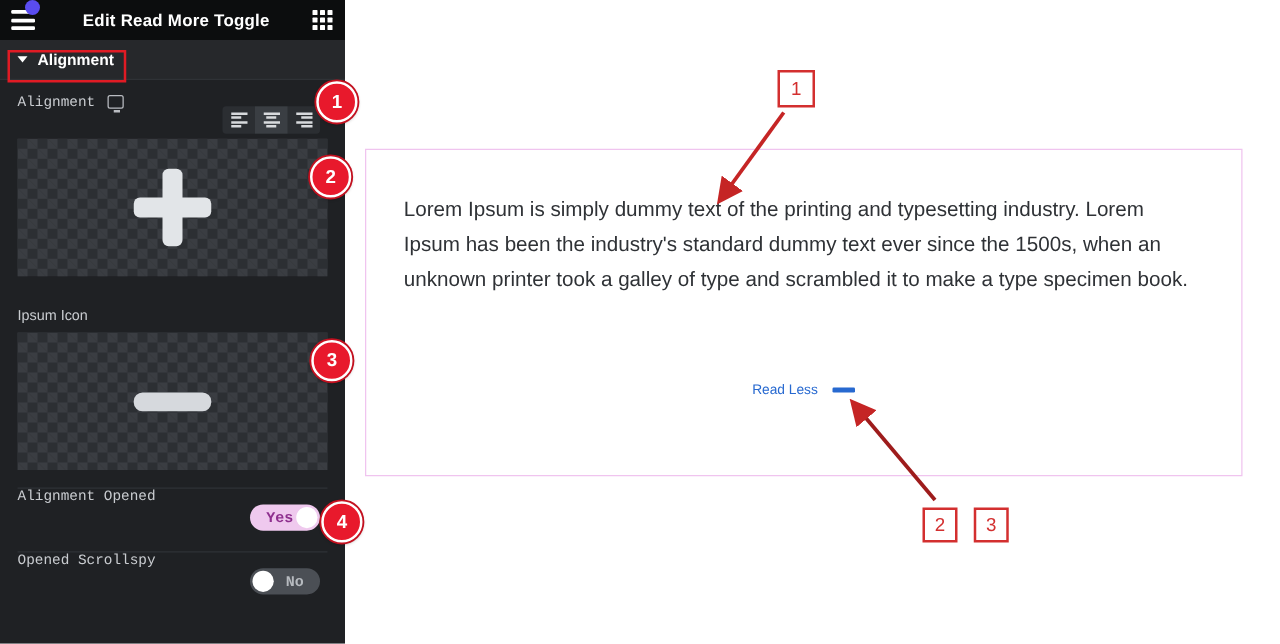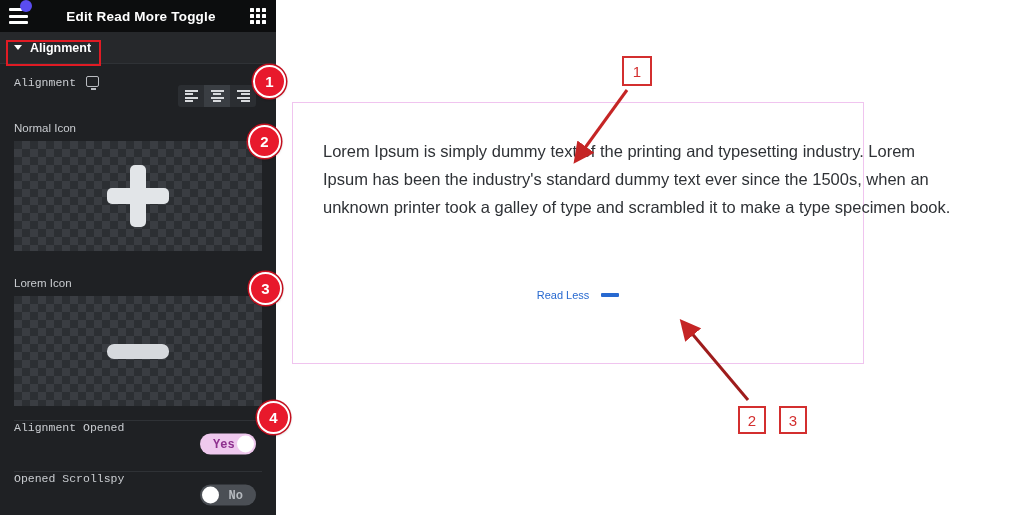--- a/index.html
+++ b/index.html
@@ -176,22 +176,22 @@
     box-shadow: 0 0 0 1.5px #c3101f, 0 1px 3px rgba(0,0,0,.45);
     color: #ffffff; font-size: 15px; font-weight: bold;
     display:flex; align-items:center; justify-content:center;
     z-index: 40;
   }
 
   
   #canvas { position: absolute; left: 276px; top: 0; width: 748px; height: 515px; background:#ffffff; }
 
   #content-box {
-    position: absolute; left: 16px; top: 102px;
-    width: 572px; height: 262px;
+    position: absolute; left: 16px; top: 119px;
+    width: 702px; height: 262px;
     border: 1px solid #f0c4ef;
   }
   #body-text {
     position: absolute; left: 30px; top: 34px; width: 640px;
     font-size: 16.5px; line-height: 28px; color: #2f3236;
   }
   #read-less-wrap {
     position: absolute; left: 0; right: 0; top: 186px;
     display:flex; align-items:center; justify-content:center; gap: 12px;
   }
@@ -271,29 +271,28 @@
             <span class="bars">
               <i></i>
               <i></i>
               <i></i>
               <i></i>
             </span>
           </div>
       </div>
     </div>
 
-    <div class="field-label" style="margin-top:4px;">Normal Icon</div>
     <div class="icon-preview">
       <div class="plus-glyph">
           <i class="h"></i>
           <i class="v"></i>
         </div>
     </div>
 
-    <div class="field-label" style="margin-top:12px;">Lorem Icon</div>
+    <div class="field-label" style="margin-top:12px;">Ipsum Icon</div>
     <div class="icon-preview">
       <div class="minus-glyph"></div>
     </div>
 
     <div class="divider"></div>
 
     <div class="row" style="height:46px;">
       <span class="row-label">Alignment Opened</span>
       <div class="toggle on">
         <span class="tg-text">Yes</span>

